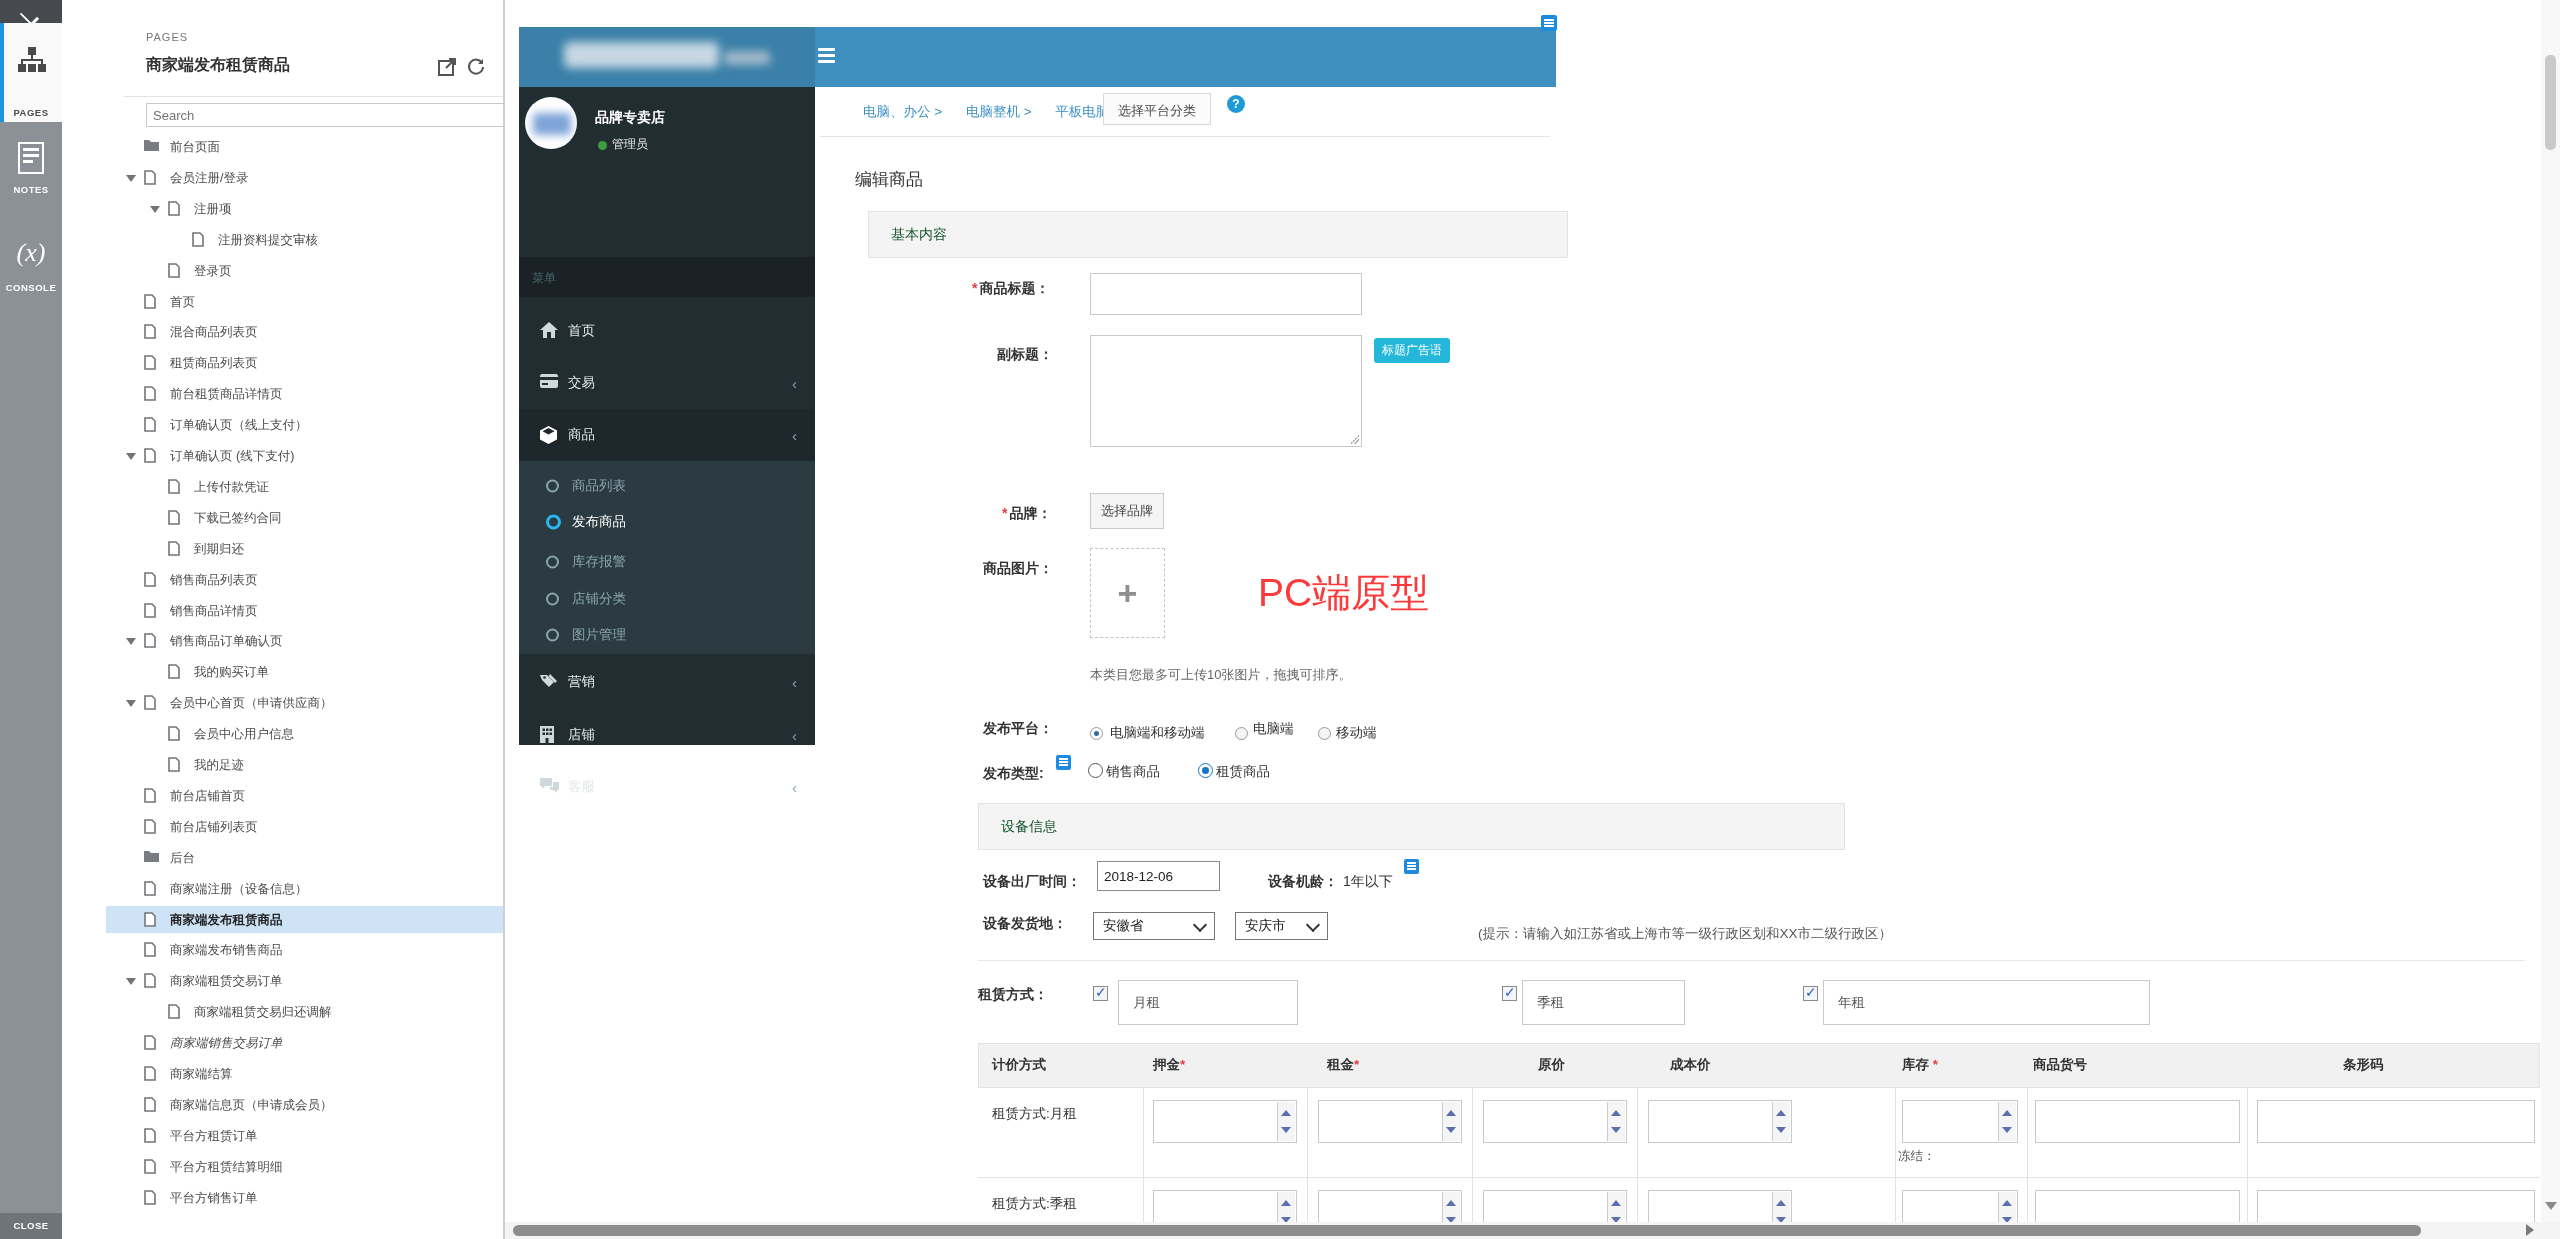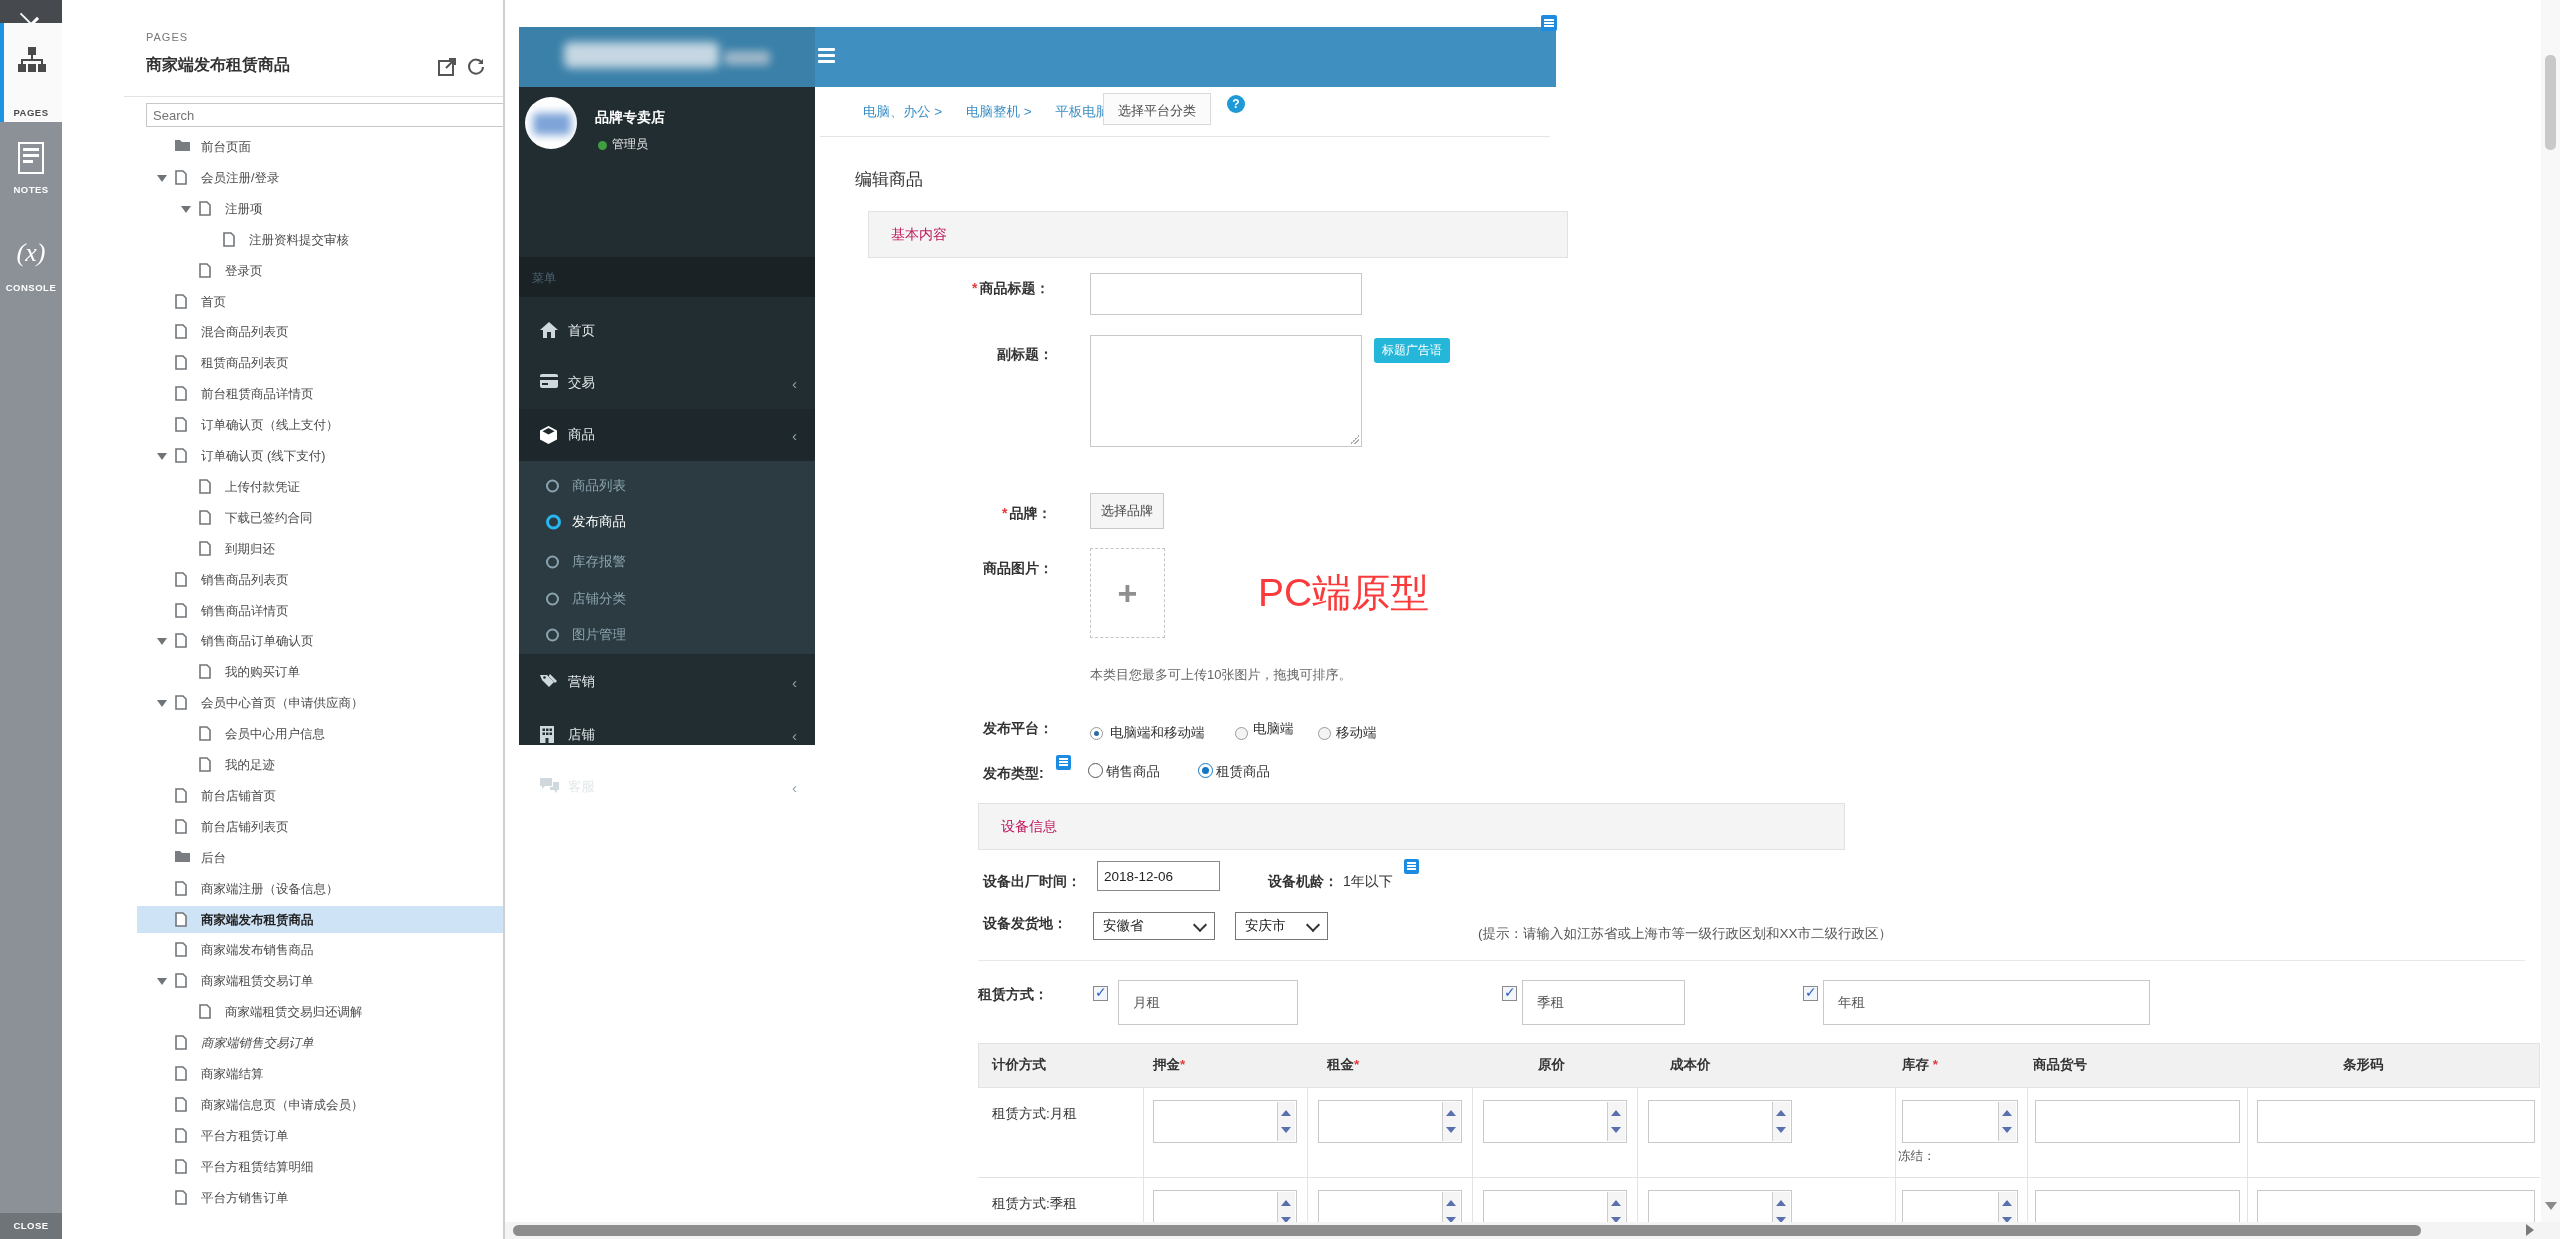--- a/index.html
+++ b/index.html
@@ -63,21 +63,21 @@
   .sub-item.active .ring{border-color:#29b6f2;border-width:3px;}
   .sub-item .sub-label{position:absolute;left:53px;top:50%;transform:translateY(-50%);}
   
   .crumb{left:843px;top:103px;font-size:13.5px;color:#3b8fc6;white-space:nowrap;}
   .crumb a{color:#3b8fc6;text-decoration:none;margin-left:20px;}
   .crumb-btn{left:1103px;top:93px;width:108px;height:32px;background:#fbfbfb;border:1px solid #d9d9d9;font-size:13px;color:#4a4a4a;text-align:center;line-height:32px;box-sizing:border-box;}
   .help{left:1227px;top:95px;width:18px;height:18px;border-radius:50%;background:#1e9ad6;color:#fff;font-size:12px;font-weight:bold;text-align:center;line-height:18px;}
   .crumb-hr{left:820px;top:136px;width:730px;height:1px;background:#e5e5e5;}
   .page-title{left:855px;top:168px;font-size:17px;color:#333;}
   .band{background:#f4f4f4;border:1px solid #e2e2e2;box-sizing:border-box;}
-  .band span{position:absolute;left:22px;top:50%;transform:translateY(-50%);font-size:14px;color:#be185d;}
+  .band span{position:absolute;left:22px;top:50%;transform:translateY(-50%);font-size:14px;color:#14532d;}
   .flabel{font-size:14px;color:#333;font-weight:600;white-space:nowrap;}
   .req{color:#e33c3c;margin-right:2px;font-weight:bold;}
   .inp{border:1px solid #c9c9c9;background:#fff;box-sizing:border-box;}
   .btn{background:#f5f5f5;border:1px solid #c9c9c9;box-sizing:border-box;font-size:13px;color:#444;text-align:center;}
   .upload{border:1px dashed #c4c4c4;box-sizing:border-box;}
   .upload .plus{position:absolute;left:50%;top:50%;transform:translate(-50%,-50%);color:#8f8f8f;font-size:34px;font-weight:bold;}
   .watermark{font-size:39px;color:#fb3b3b;white-space:nowrap;}
   .note-icon{background:#1d8ce0;border-radius:2px;}
   .note-icon i{position:absolute;left:3px;right:3px;height:2px;background:#fff;}
   .radio{position:absolute;width:13px;height:13px;border-radius:50%;border:1px solid #9a9a9a;background:#f4f4f4;box-sizing:border-box;}
@@ -152,21 +152,21 @@
     <svg class="abs" style="left:376px;top:57px" width="19" height="19" viewBox="0 0 19 19">
       <rect x="1" y="4" width="14" height="14" fill="none" stroke="#555" stroke-width="2"></rect>
       <path d="M8 11 L17 2 M11 2 h6 v6" fill="none" stroke="#555" stroke-width="2"></path>
     </svg>
     <svg class="abs" style="left:404px;top:57px" width="20" height="20" viewBox="0 0 20 20">
       <path d="M16 6 A7 7 0 1 0 17 10" fill="none" stroke="#555" stroke-width="2"></path>
       <path d="M17 2 v5 h-5 z" fill="#555"></path>
     </svg>
     <div class="abs panel-hr"></div>
     <input class="abs search" placeholder="Search" style="">
-    <div id="tree" class="abs" style="left:75px;top:0;width:418px;height:1239px">
+    <div id="tree" class="abs" style="left:44px;top:0;width:418px;height:1239px">
         <div class="tree-row" style="top: 133px;">
           <div class="abs" style="left: 38px; top: 6px;">
             <svg width="15" height="12" viewBox="0 0 15 12">
               <path d="M0 1 h5 l2 2 h8 v9 h-15 z" fill="#797d81"></path>
             </svg>
           </div>
           <div class="tree-label" style="left: 64px;">前台页面</div>
         </div>
         <div class="tree-row" style="top: 163.9px;">
           <div class="tree-caret" style="left: 20px;"></div>

